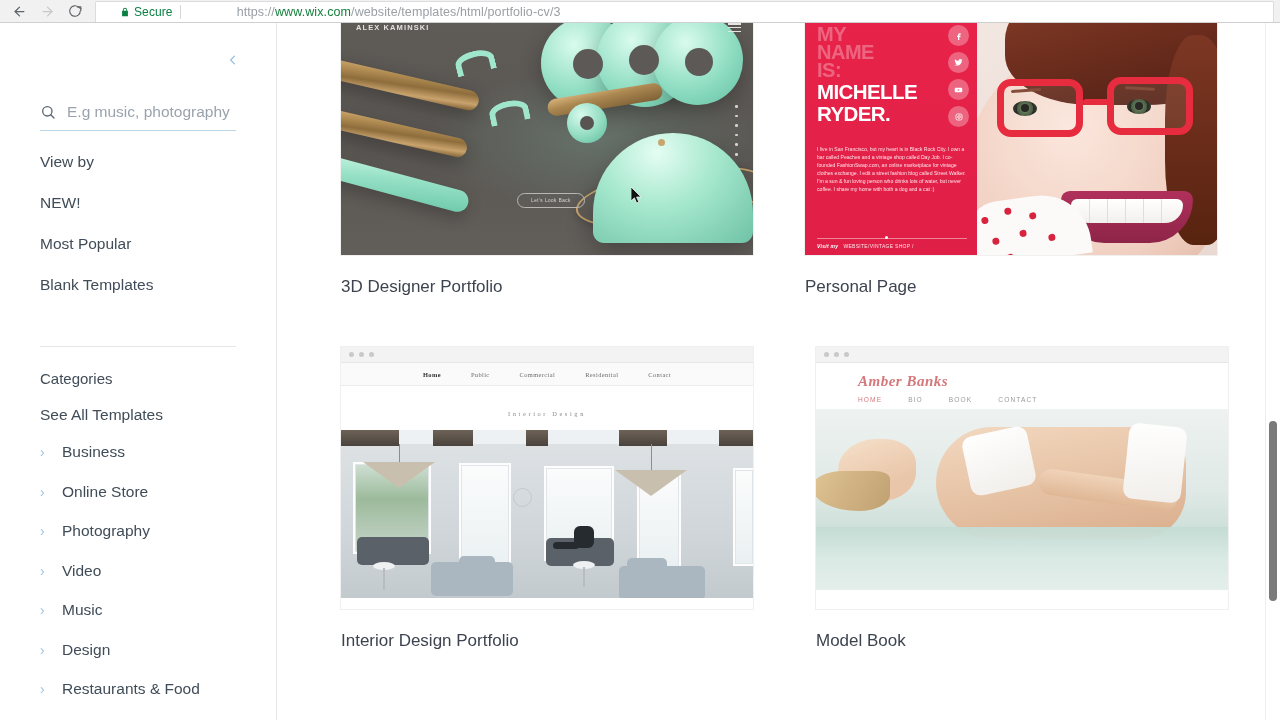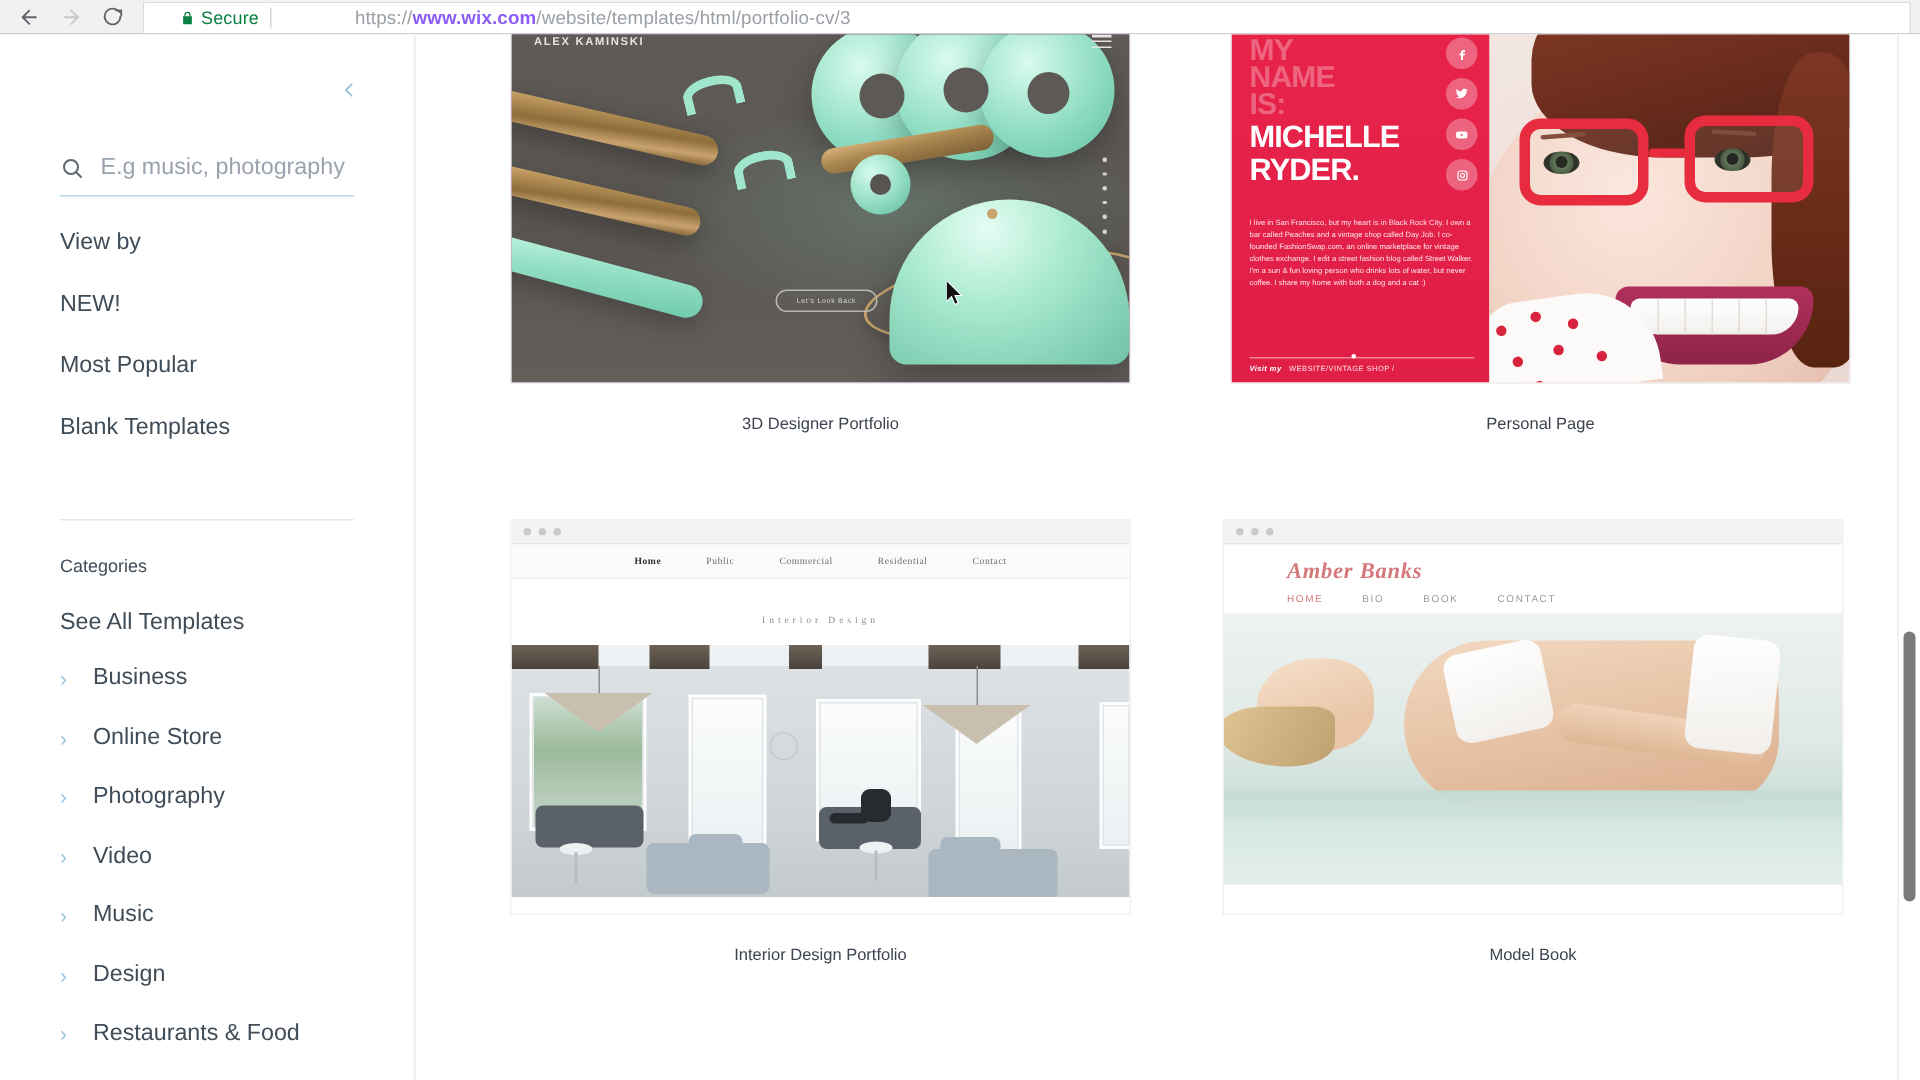--- a/index.html
+++ b/index.html
@@ -42,21 +42,21 @@
   }
   .lock-icon { display:flex; align-items:center; margin-right: 4px; }
   .secure-label {
     color: #0b8043; font-size: 12px; letter-spacing: .1px;
     margin-right: 7px;
   }
   .omni-divider {
     width: 1px; height: 14px; background: #d6d6d6; margin-right: 8px;
   }
   .url { font-size: 12.5px; color: #9aa0a6; white-space: nowrap; letter-spacing: .1px; }
-  .url .host { color: #8b5cf6; font-weight: bold; }
+  .url .host { color: #15803d; font-weight: normal; }
   .url .scheme { color: #9aa0a6; margin-left: 48px; }
 
   
   .page {
     position: absolute; top: 23px; left: 0;
     width: 1280px; height: 697px;
     background: #ffffff;
     overflow: hidden;
   }
 
@@ -94,21 +94,21 @@
     font-size: 15.5px; color: #404c57;
     margin-bottom: 23px; cursor: pointer;
     white-space: nowrap;
   }
   .sb-divider {
     position: absolute; left: 40px; right: 40px; top: 323px;
     height: 1px; background: #e6e6e6;
   }
   .cat-head {
     position: absolute; left: 40px; top: 347px;
-    font-size: 12px; color: #404c57;
+    font-size: 15px; color: #404c57;
   }
   .see-all {
     position: absolute; left: 40px; top: 383px;
     font-size: 15.5px; color: #404c57; cursor: pointer;
   }
   .cat-list { position: absolute; left: 40px; top: 420px; width: 200px; }
   .cat-item {
     display: flex; align-items: center;
     margin-bottom: 21.5px; cursor: pointer;
   }
@@ -124,34 +124,34 @@
     position: absolute; top: 0; left: 278px;
     width: 1002px; height: 697px;
     background: #ffffff;
   }
   .grid {
     position: absolute; left: 63px; top: 0px;
     width: 880px;
   }
   .card { position: absolute; width: 412px; }
   .card-a { left: 0; top: -8px; }
-  .card-b { left: 480px; top: -8px; }
+  .card-b { left: 464px; top: -8px; }
   .card-c { left: 0; top: 324px; }
   .card-d { left: 464px; top: 324px; margin-left: 11px; }
 
   .thumb {
     width: 412px; height: 240px;
     overflow: hidden; position: relative;
     background: #fff;
     box-shadow: 0 0 0 1px rgba(0,0,0,0.06);
   }
   .thumb-tall { height: 262px; }
   .caption {
-    text-align: center;
-    font-size: 11px;
+    text-align: left;
+    font-size: 17px;
     color: #3d4450;
     margin-top: 22px;
   }
 
   
   .t3d { background: #701a75; width:100%; height:100%; position: relative; overflow:hidden; }
   .t3d-bg {
     position:absolute; inset:0;
     background:
       radial-gradient(ellipse 70% 50% at 62% 52%, rgba(150,235,210,0.18), transparent 60%),

